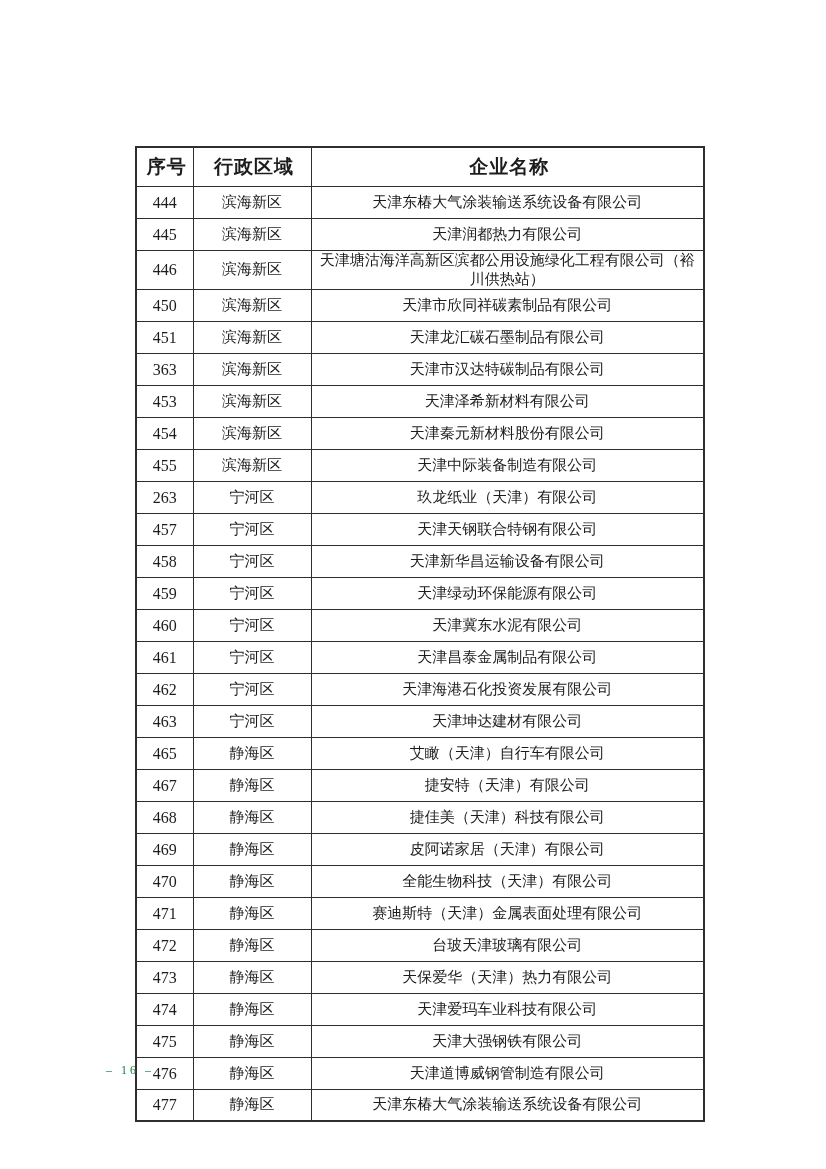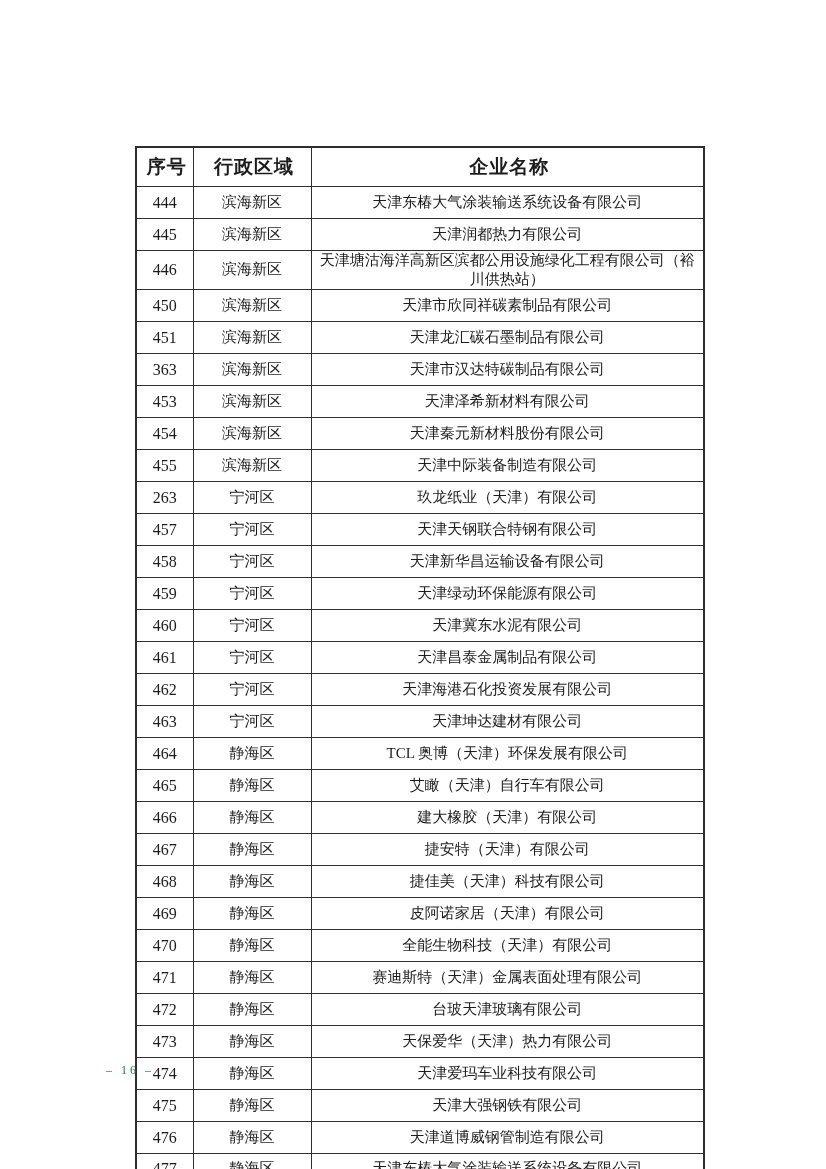--- a/index.html
+++ b/index.html
@@ -160,33 +160,23 @@
           <td class="seq-cell">462</td>
           <td class="region-cell">宁河区</td>
           <td class="company-cell">天津海港石化投资发展有限公司</td>
         </tr>
         <tr>
           <td class="seq-cell">463</td>
           <td class="region-cell">宁河区</td>
           <td class="company-cell">天津坤达建材有限公司</td>
         </tr>
         <tr>
-          <td class="seq-cell">464</td>
-          <td class="region-cell">静海区</td>
-          <td class="company-cell">TCL 奥博（天津）环保发展有限公司</td>
-        </tr>
-        <tr>
           <td class="seq-cell">465</td>
           <td class="region-cell">静海区</td>
           <td class="company-cell">艾瞰（天津）自行车有限公司</td>
-        </tr>
-        <tr>
-          <td class="seq-cell">466</td>
-          <td class="region-cell">静海区</td>
-          <td class="company-cell">建大橡胶（天津）有限公司</td>
         </tr>
         <tr>
           <td class="seq-cell">467</td>
           <td class="region-cell">静海区</td>
           <td class="company-cell">捷安特（天津）有限公司</td>
         </tr>
         <tr>
           <td class="seq-cell">468</td>
           <td class="region-cell">静海区</td>
           <td class="company-cell">捷佳美（天津）科技有限公司</td>

